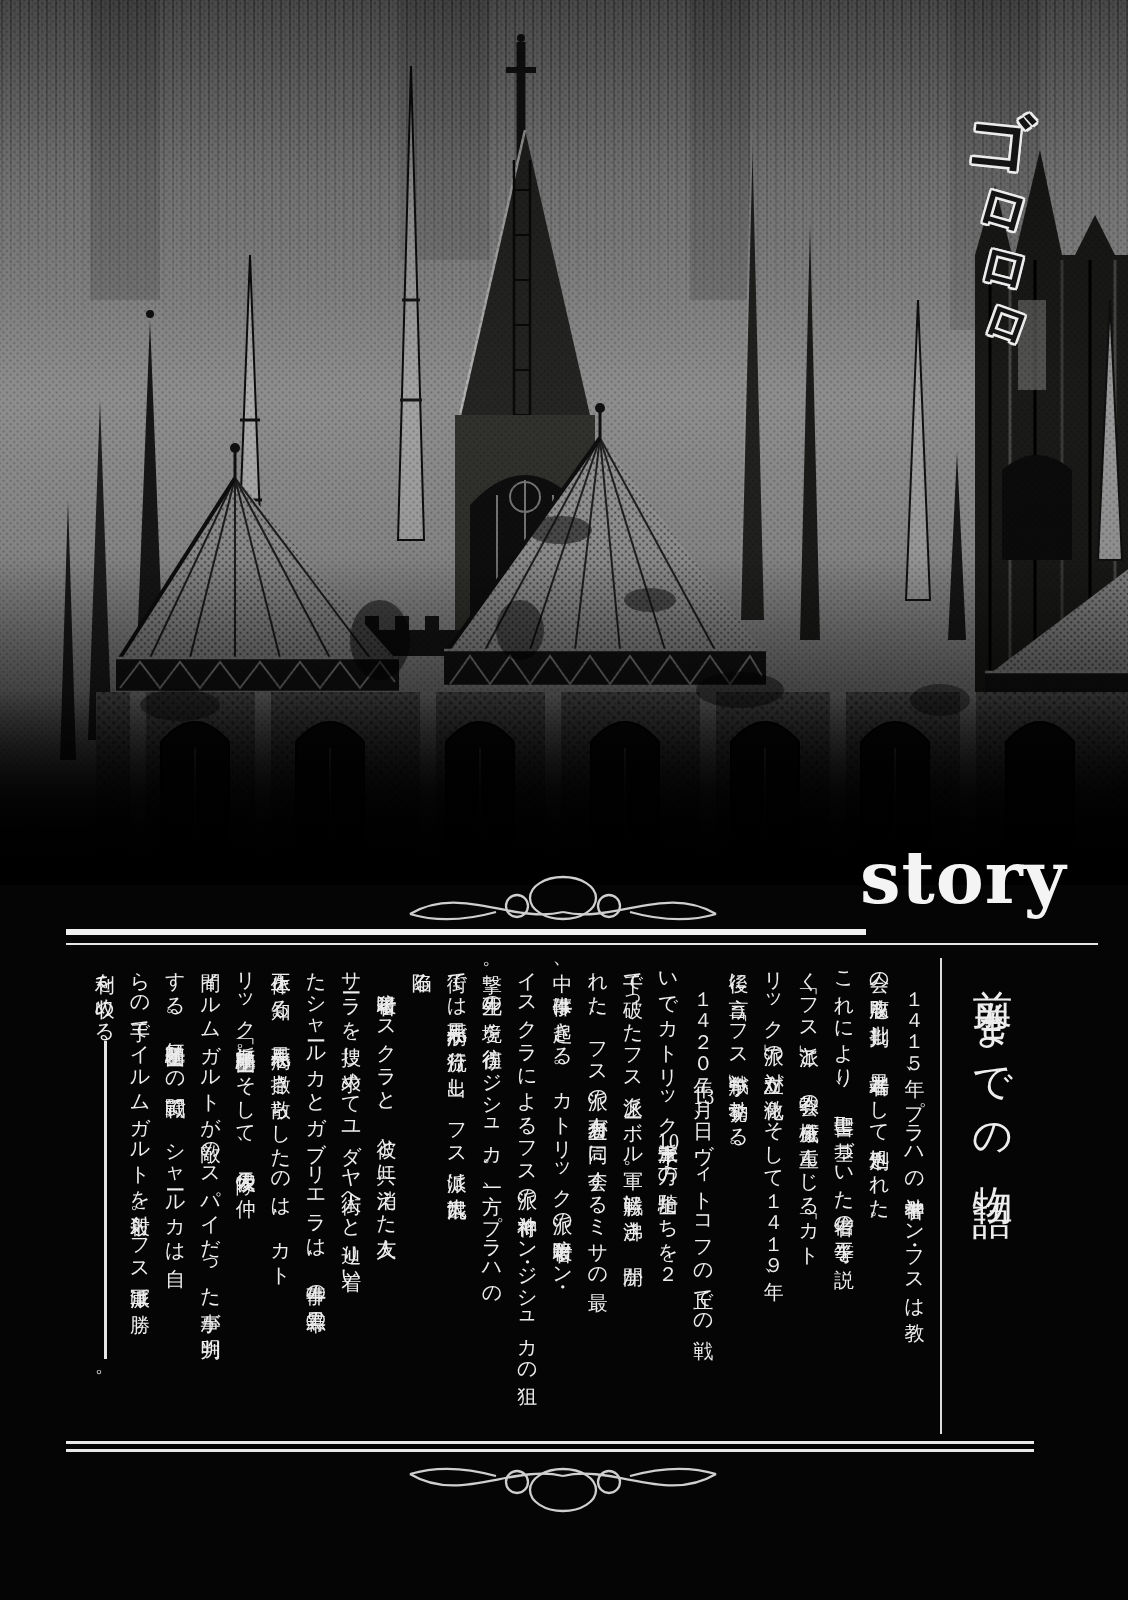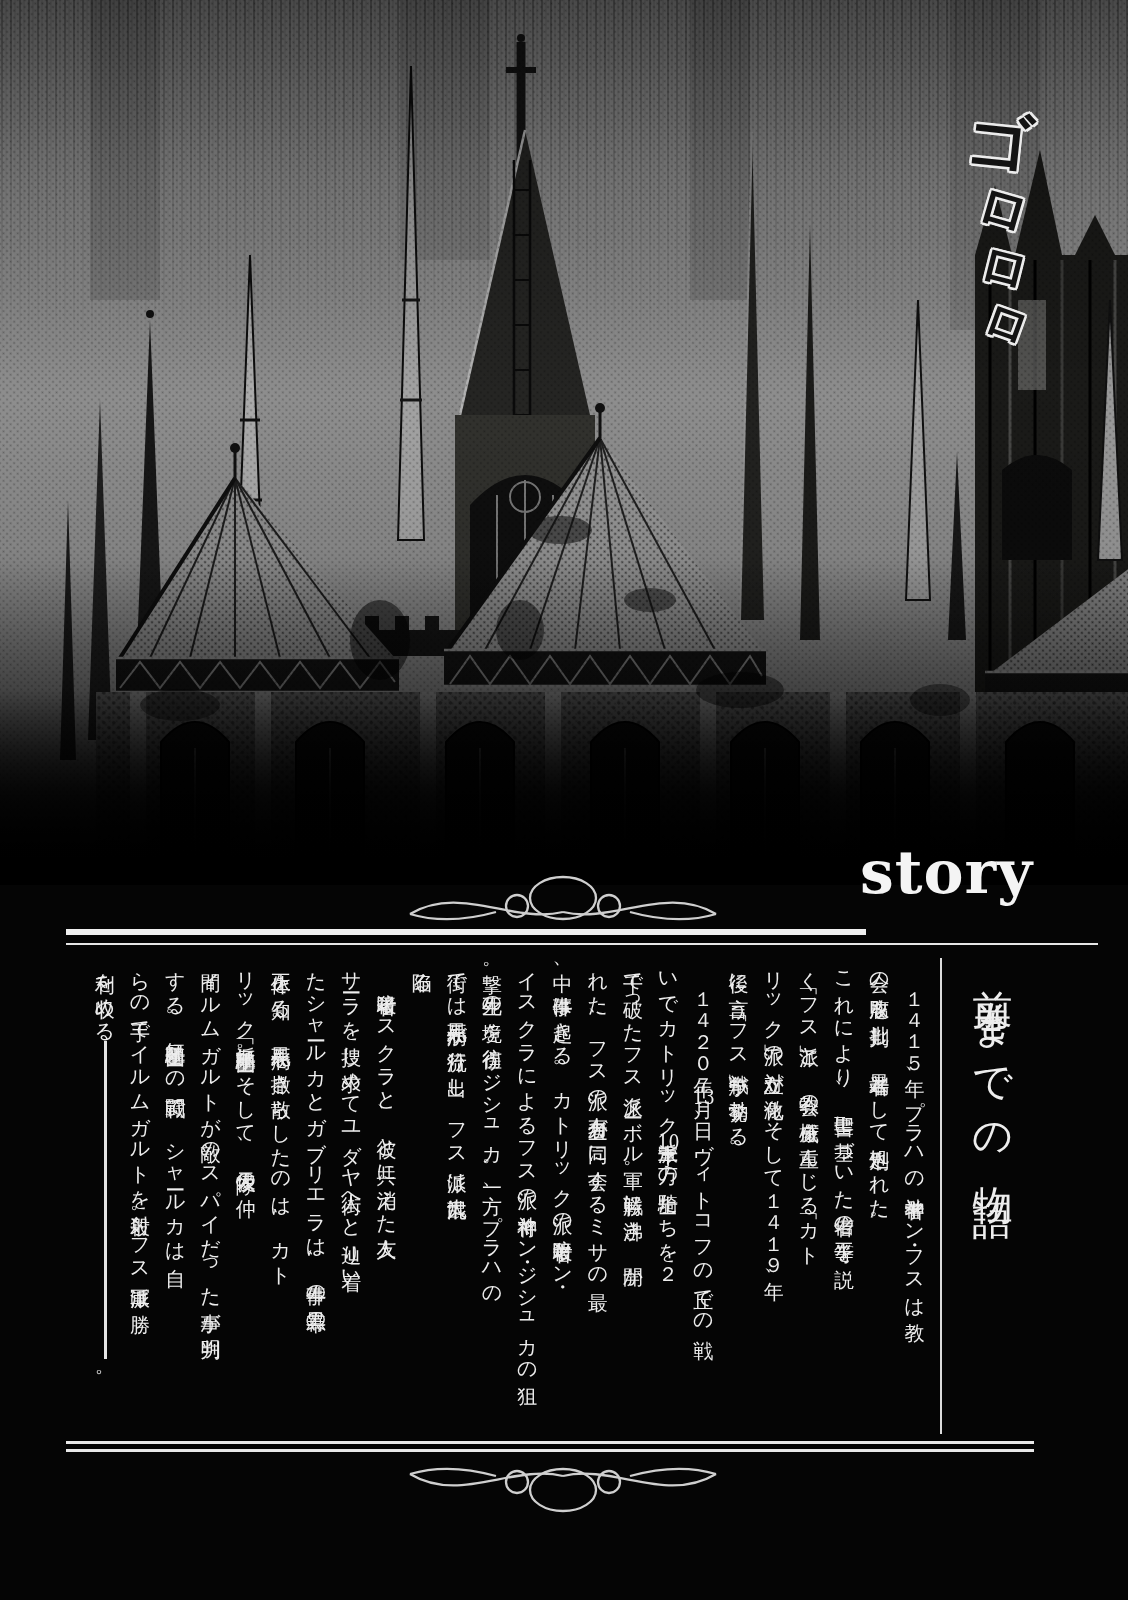--- a/index.html
+++ b/index.html
@@ -12,21 +12,21 @@
        align-items:flex-start;transform:rotate(12deg);z-index:3;}
   .sfx span{font-family:"DejaVu Sans","Liberation Sans",sans-serif;font-weight:bold;color:#141414;
        line-height:1.02;
        text-shadow:2.5px 0 0 #ececec,-2.5px 0 0 #ececec,0 2.5px 0 #ececec,0 -2.5px 0 #ececec,
                    2px 2px 0 #ececec,-2px -2px 0 #ececec,2px -2px 0 #ececec,-2px 2px 0 #ececec;}
   .sfx span:nth-child(1){font-size:66px;transform:rotate(-6deg);}
   .sfx span:nth-child(2){font-size:50px;margin:6px 0 0 26px;transform:rotate(4deg);}
   .sfx span:nth-child(3){font-size:48px;margin:6px 0 0 40px;transform:rotate(2deg);}
   .sfx span:nth-child(4){font-size:44px;margin:8px 0 0 56px;transform:rotate(8deg);}
   
-  .story-title{position:absolute;left:860px;top:842px;font-size:60px;font-weight:700;
+  .story-title{position:absolute;left:860px;top:842px;font-size:72px;font-weight:700;
        color:#f4f4f4;letter-spacing:1px;line-height:1;z-index:2;font-family:"DejaVu Serif",serif;text-align:center;}
   .rule-thick{position:absolute;left:66px;top:929px;width:800px;height:6px;background:#f0f0f0;}
   .rule-thin{position:absolute;left:66px;top:943px;width:1032px;height:2px;background:#e6e6e6;}
   .orn{position:absolute;left:400px;width:326px;height:58px;}
   .orn-top{top:868px;}
   .orn-bottom{top:1462px;transform:scaleY(-1);}
   
   .recap{position:absolute;left:70px;top:958px;width:958px;height:476px;
        writing-mode:vertical-rl;text-orientation:mixed;color:#ededed;z-index:2;}
   .recap-heading{font-size:40px;line-height:70px;letter-spacing:12px;font-weight:500;

